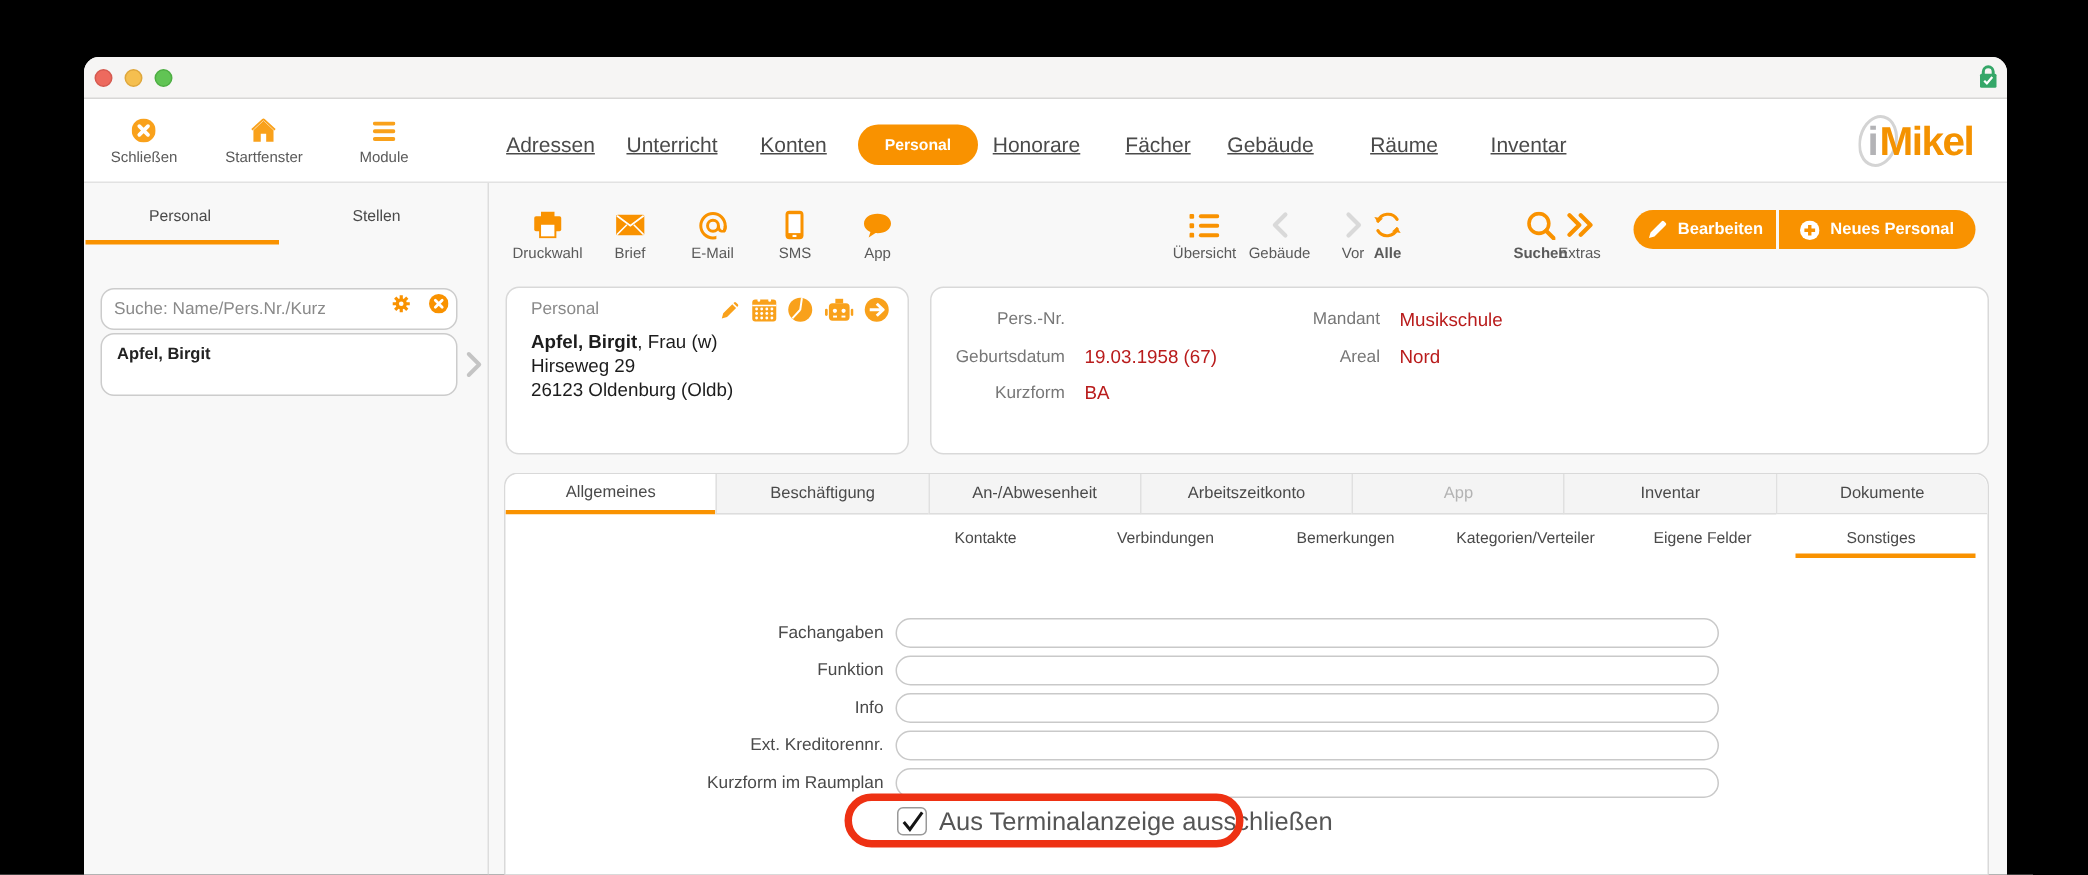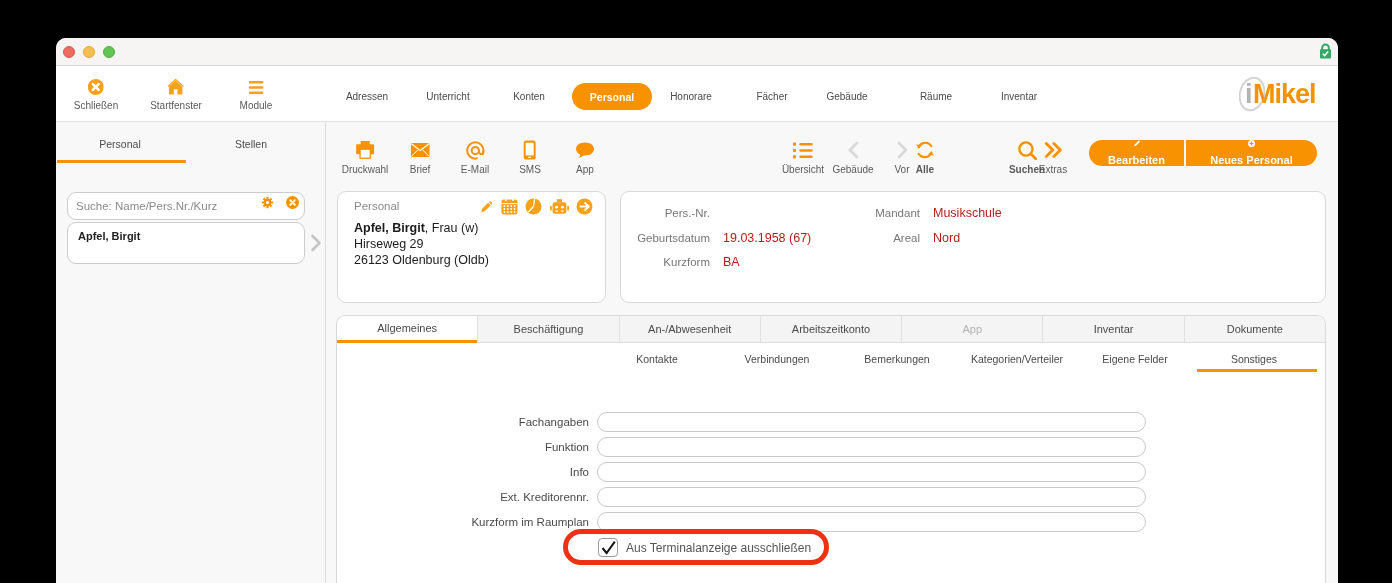--- a/index.html
+++ b/index.html
@@ -13,21 +13,21 @@
 .tl.red { left:7px; background:#ed6a5e; border:0.5px solid #d55a50; }
 .tl.yel { left:27px; background:#f5bf4f; border:0.5px solid #dfa73c; }
 .tl.grn { left:47px; background:#61c454; border:0.5px solid #4eae43; }
 .lock { position:absolute; left:1263px; top:5px; }
 .toolbar1 { position:absolute; left:0; top:28px; width:100%; height:56px;
   background:#fff; border-bottom:1px solid #e2e2e2; }
 .tbtn { position:absolute; text-align:center; transform:translateX(-50%); }
 .tbtn .ticon { height:26px; display:flex; align-items:center; justify-content:center; }
 .tbtn .tlabel { font-size:10px; color:#5a5a5a; margin-top:0; white-space:nowrap; }
 .menuitem { position:absolute; top:30px; transform:translate(-50%,-50%);
-  font-size:10px; color:#4a4a4a; white-space:nowrap; }
+  font-size:14px; color:#4a4a4a; white-space:nowrap;text-decoration:underline; }
 .pill { position:absolute; left:516px; top:17px; width:80px; height:27px;
   background:#f99200; border-radius:13.5px; color:#fff; font-size:10.5px;
   font-weight:bold; display:flex; align-items:center; justify-content:center; }
 .logo { position:absolute; left:1183px; top:9px; }
 .body { position:absolute; left:0; top:84px; width:100%; height:461px; background:#f8f8f8; }
 .sidebar { position:absolute; left:0; top:0; width:270px; height:100%;
   border-right:1px solid #ddd; }
 .stab { position:absolute; top:22px; transform:translate(-50%,-50%);
   font-size:10.5px; color:#4a4a4a; }
 .sunder { position:absolute; left:1px; top:38px; width:129px; height:3px; background:#f99200; }
@@ -39,21 +39,21 @@
   background:#fff; border:1px solid #ccc; border-radius:9px; }
 .listbox .item { position:absolute; left:10px; top:7px; font-size:11px;
   font-weight:bold; color:#222; }
 .sidechev { position:absolute; left:254px; top:112px; }
 .content { position:absolute; left:271px; top:0; right:0; height:100%; }
 .itembtn { position:absolute; text-align:center; transform:translateX(-50%); }
 .itembtn .ticon { height:24px; display:flex; align-items:center; justify-content:center; }
 .itembtn .tlabel { font-size:10px; color:#5a5a5a; margin-top:2px; white-space:nowrap; }
 .obtn { position:absolute; top:18px; height:26px; background:#f99200; color:#fff;
   font-size:11px; font-weight:bold; display:flex; align-items:center;
-  justify-content:center; gap:7px;flex-direction:column; }
+  justify-content:center; gap:7px; }
 .obtn.left { left:762px; width:95px; border-radius:13px 0 0 13px; }
 .obtn.right { left:859px; width:131px; border-radius:0 13px 13px 0; }
 .card { position:absolute; top:69px; height:112px; background:#fff;
   border:1px solid #d9d9d9; border-radius:9px; }
 .card1 { left:10px; width:269px; }
 .card2 { left:293px; width:706px; }
 .cardtitle { position:absolute; left:16px; top:8px; font-size:11.5px; color:#8a8a8a; }
 .cicons { position:absolute; right:12px; top:6px; display:flex; gap:7.5px; align-items:center; }
 .cline { position:absolute; left:16px; font-size:12.5px; color:#1c1c1c; white-space:nowrap; }
 .flabel { position:absolute; font-size:11.5px; color:#777; transform:translateY(-50%); }
@@ -73,21 +73,21 @@
 .subtab { position:absolute; top:43px; transform:translate(-50%,-50%);
   font-size:10.5px; color:#4a4a4a; white-space:nowrap; }
 .sonder { position:absolute; left:860px; top:53px; width:120px; height:3px; background:#f99200; }
 .formlabel { position:absolute; font-size:11.5px; color:#4a4a4a;
   transform:translateY(-50%); white-space:nowrap; }
 .input { position:absolute; left:260px; width:549px; height:20px;
   background:#fff; border:1px solid #c9c9c9; border-radius:10px; }
 .checkbox { position:absolute; left:261px; top:222px; width:20px; height:19px;
   background:#fff; border:1px solid #999; border-radius:4px; }
 .cblabel { position:absolute; left:289px; top:232px; transform:translateY(-50%);
-  font-size:12px; color:#555; white-space:nowrap; }
+  font-size:17px; color:#555; white-space:nowrap; }
 .redring { position:absolute; left:226px; top:213px; width:266px; height:36px;
   border:5px solid #ee3113; border-radius:18px; }
 </style>
 </head>
 <body>
 <div class="window">
   <div class="titlebar">
     <span class="tl red"></span>
       <span class="tl yel"></span>
       <span class="tl grn"></span>

